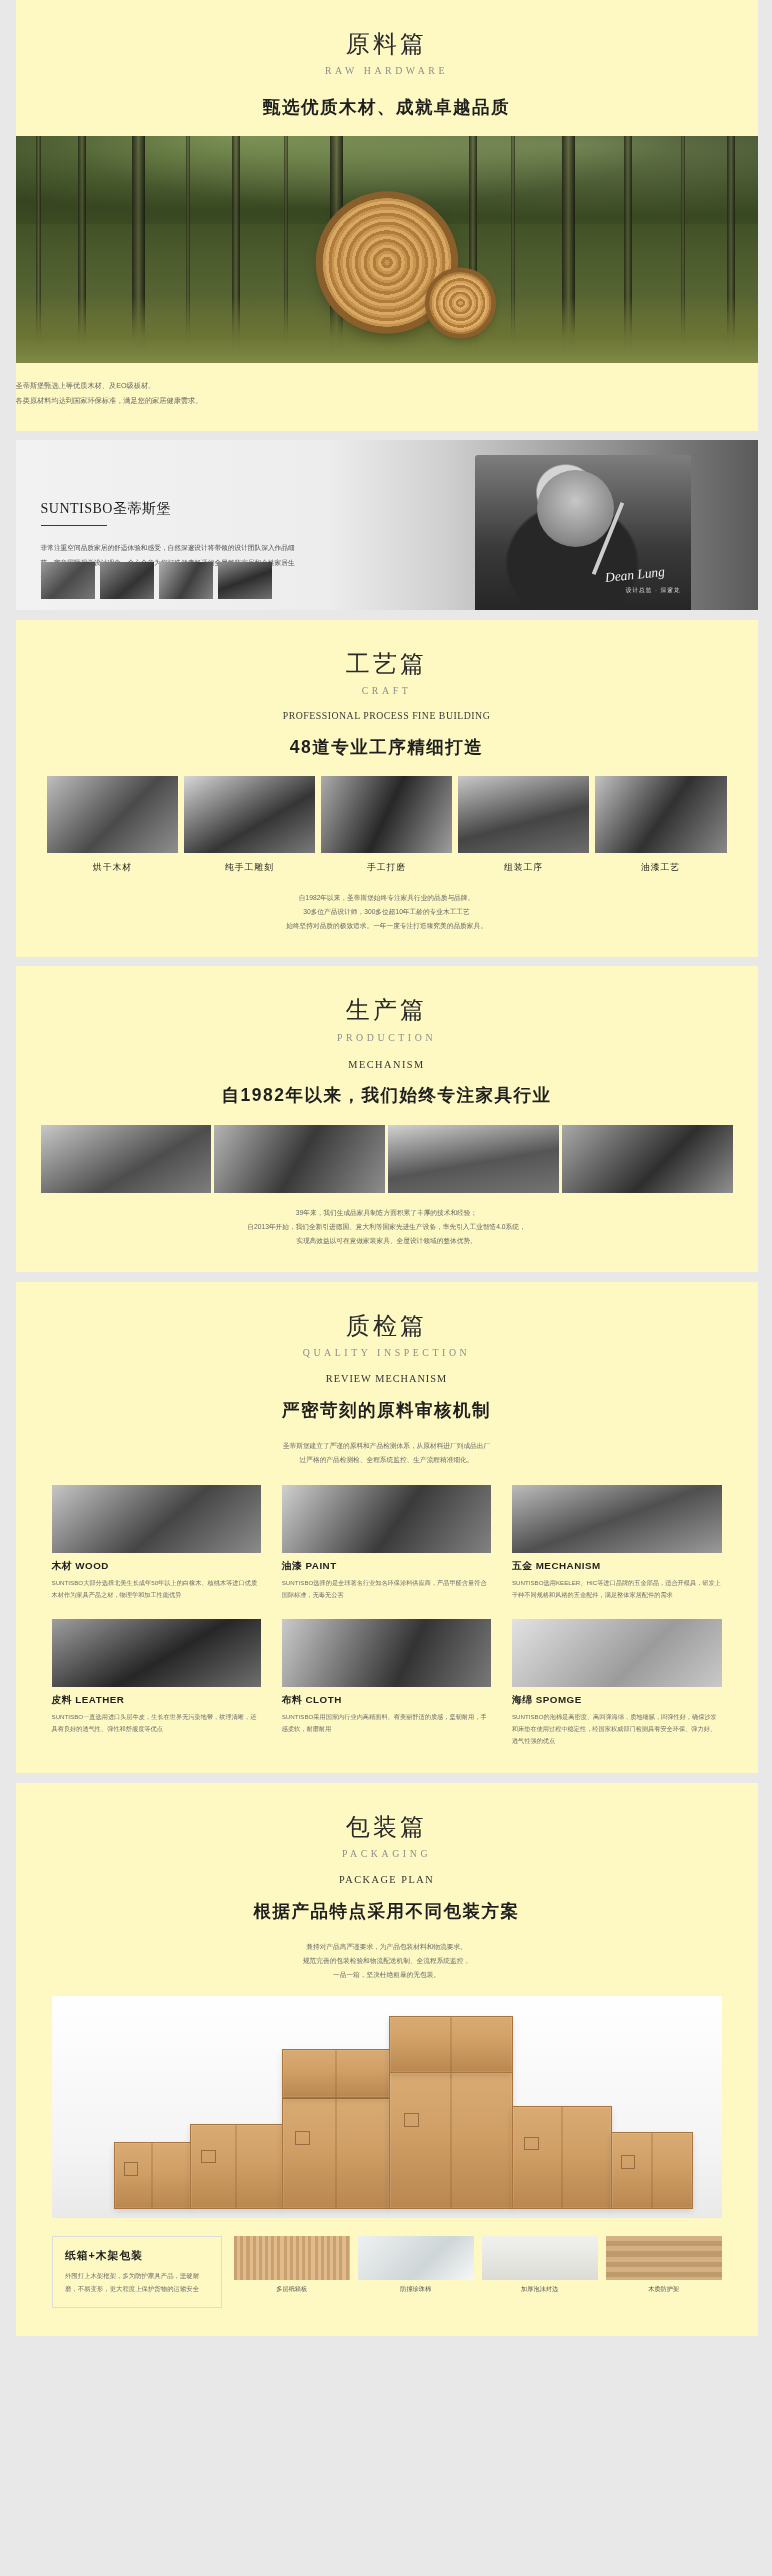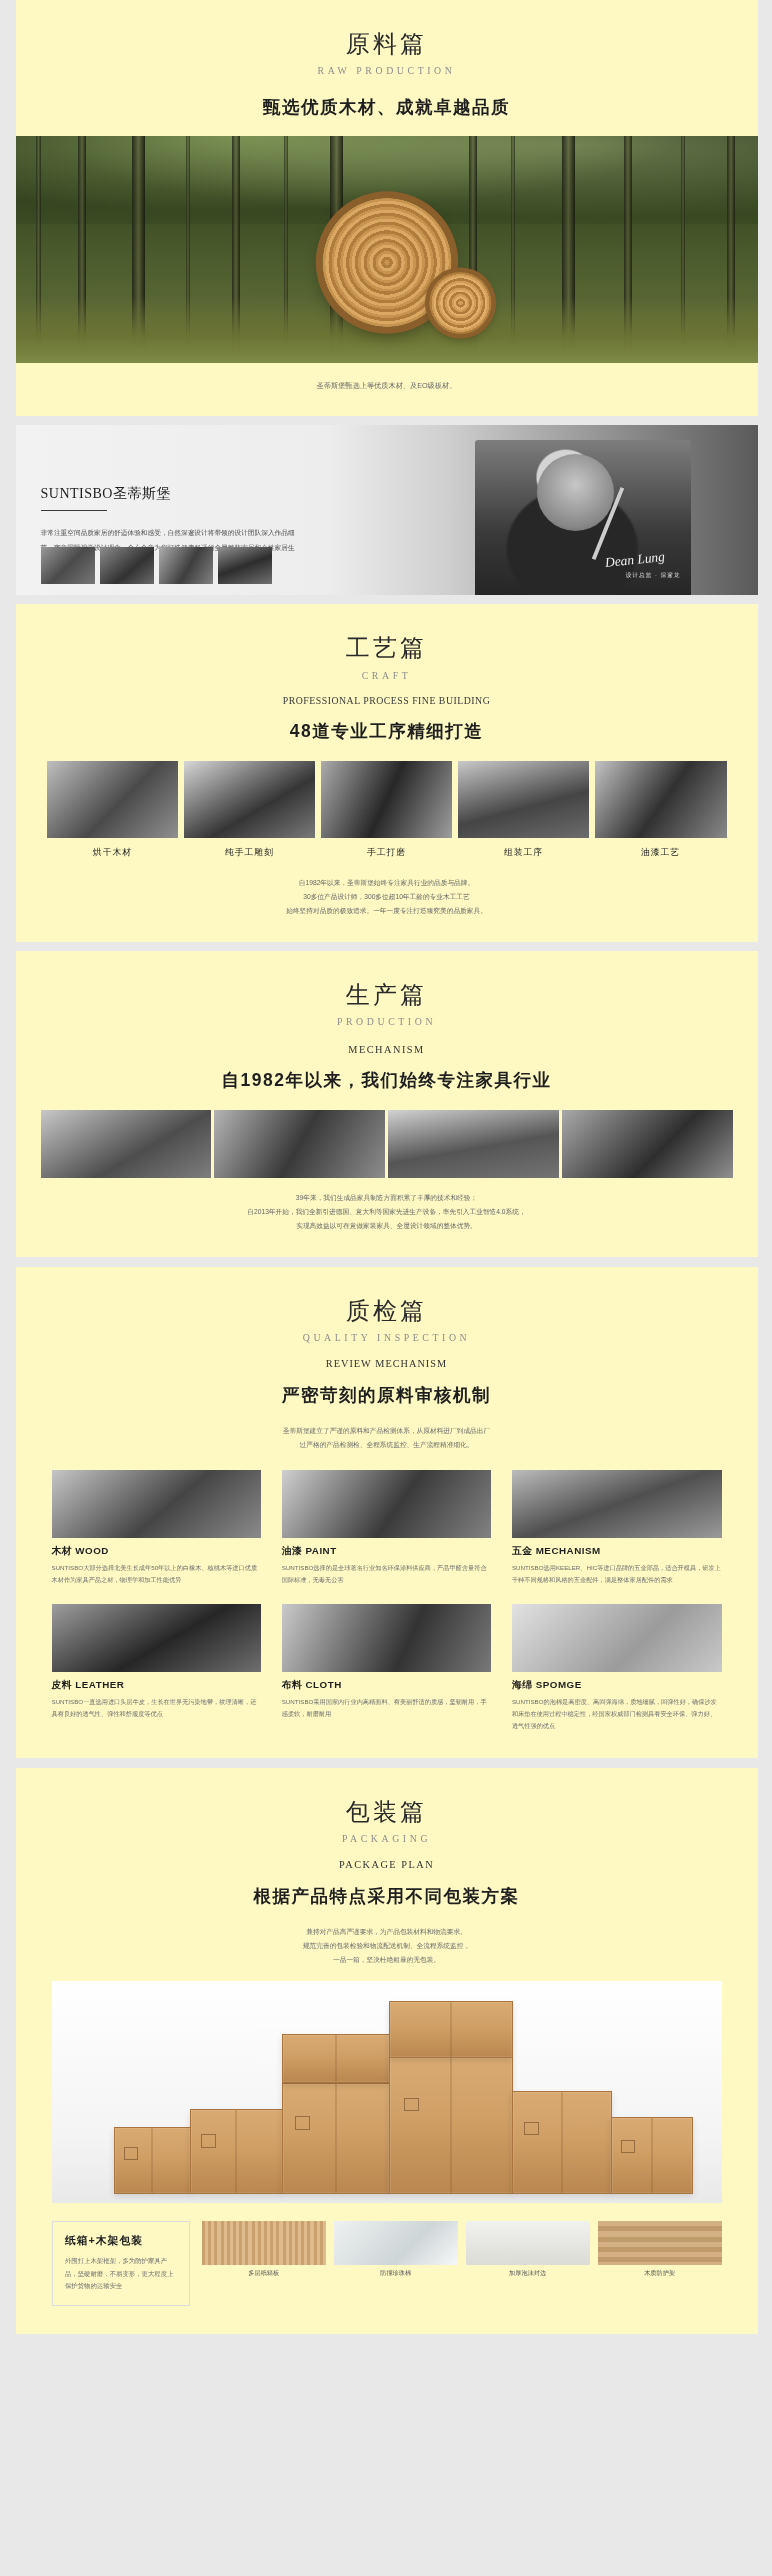--- a/index.html
+++ b/index.html
@@ -81,21 +81,21 @@
     position: absolute; right: -40px; bottom: -7.2px;
     width: 62px; height: 62px; border-radius: 50%;
     background:
       repeating-radial-gradient(circle at 50% 50%,
         #cf9d57 0px, #cf9d57 2.1px,
         #b07c3c 2.1px, #b07c3c 4.6px,
         #e0b06a 4.6px, #e0b06a 6.7px);
     box-shadow: 0 0 0 4.6px #8a5f2c, 0 4.1px 10.3px rgba(0,0,0,.4);
   }
   .sec1-note {
-    text-align: center; padding: 14.4px 0 23px 0;
+    padding: 14.4px 0 23px 0;
     font-size: 7.2px; color: #666; line-height: 2.1;
   }
 
   
   .design-wrap {
     position: relative;
     width: 742px; height: 170px;
     background: linear-gradient(to right, #f2f2f2 0%, #ededed 42%, #cfcfcf 58%, #5a5a5a 100%);
     overflow: hidden;
   }
@@ -211,42 +211,42 @@
   .box::after {
     content: ""; position: absolute; left: 50%; top: 0; bottom: 0; width: 1px;
     background: rgba(140,95,50,.55); transform: translateX(-50%);
   }
   .box .mark {
     position: absolute; left: 12%; top: 30%; width: 14.4px; height: 13.4px;
     border: 1px solid rgba(110,75,40,.6);
   }
   .pack-bottom { display: flex; gap: 12.4px; padding: 0 36px 28px 36px; align-items: stretch; }
   .pack-left {
-    width: 138px; border: 0.5px solid #ddd; padding: 11.3px 12.4px;
+    width: 170px; border: 0.5px solid #ddd; padding: 11.3px 12.4px;
   }
   .pack-left h4 { font-size: 10.8px; letter-spacing: 1px; margin-bottom: 7.2px; color: #1f1f1f; }
   .pack-left p { font-size: 6.4px; line-height: 2; color: #6d6d6d; }
   .pack-items { flex: 1; display: grid; grid-template-columns: repeat(4, 1fr); gap: 8.2px; }
   .pack-item { text-align: center; }
   .pack-item .ph { width: 100%; height: 44px; }
   .ph.corrugate { background: repeating-linear-gradient(90deg,#caa06e 0 3.1px,#e0bb8d 3.1px 6.2px); }
   .ph.pearl { background: linear-gradient(135deg,#eef1f2,#cfd6d8 60%,#f6f8f8); }
   .ph.foam { background: linear-gradient(to bottom,#f1f1ee,#dcdcd6); }
   .ph.wood { background: repeating-linear-gradient(180deg,#d3b184 0 5.2px,#bf9a6b 5.2px 10.3px); }
   .pack-item span { display: block; font-size: 6.2px; color: #555; margin-top: 4.1px; }
 </style>
 </head>
 <body>
 
 <div class="page">
 
   <div class="section">
     <div class="sec-head">
       <div class="cn">原料篇</div>
-      <div class="en">RAW PRODUCTION</div>
+      <div class="en">RAW HARDWARE</div>
     </div>
     <div class="sec-sub">甄选优质木材、成就卓越品质</div>
 
     <div class="forest">
       <div class="canopy"></div>
       <div class="trunk thin" style="left:20.6px"></div>
       <div class="trunk" style="left:62px"></div>
       <div class="trunk thick" style="left:116px"></div>
       <div class="trunk thin" style="left:170px"></div>
       <div class="trunk" style="left:216px"></div>
@@ -260,20 +260,21 @@
       <div class="trunk" style="left:711px"></div>
       <div class="ground"></div>
       <div class="log-wrap">
         <div class="log-big"></div>
         <div class="log-small"></div>
       </div>
     </div>
 
     <div class="sec1-note">
       <div>圣蒂斯堡甄选上等优质木材、及EO级板材。</div>
+      <div>各类原材料均达到国家环保标准，满足您的家居健康需求。</div>
     </div>
   </div>
 
   <div class="section">
     <div class="design-wrap">
       <div class="design-head">
         <div class="cn">设计篇</div>
         <div class="en">DESIGN</div>
       </div>
       <div class="design-brand">SUNTISBO圣蒂斯堡</div>

